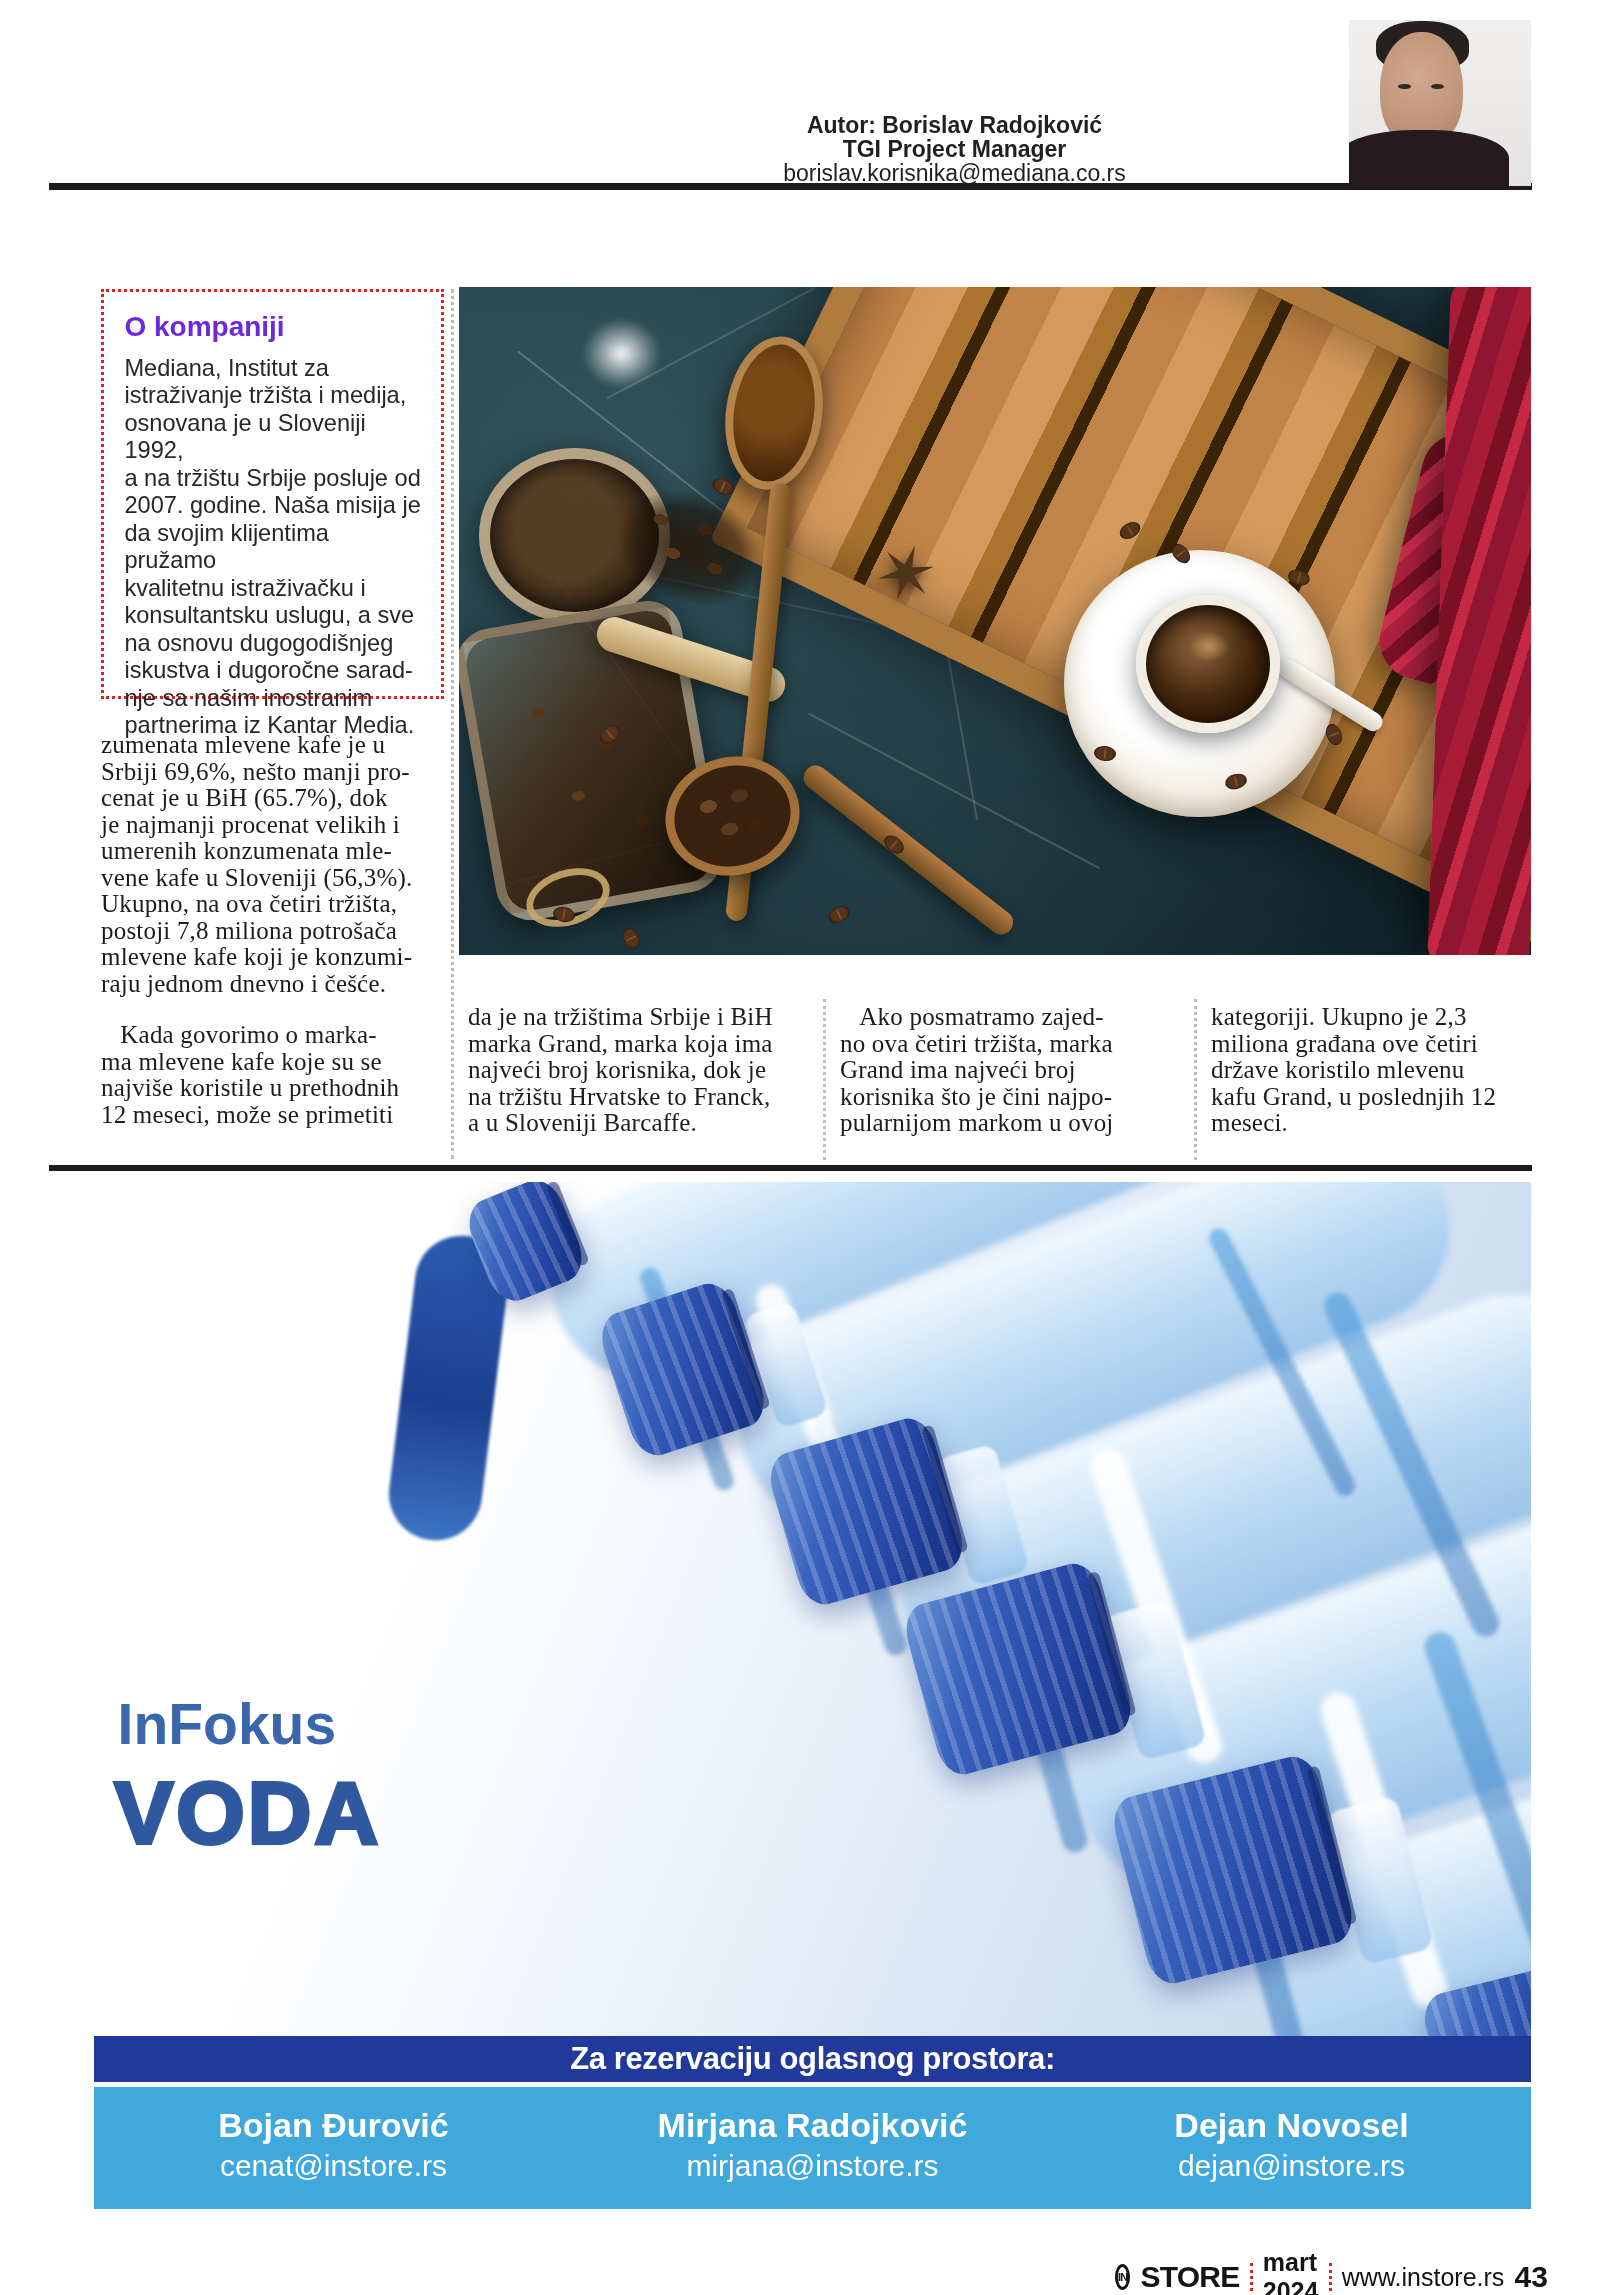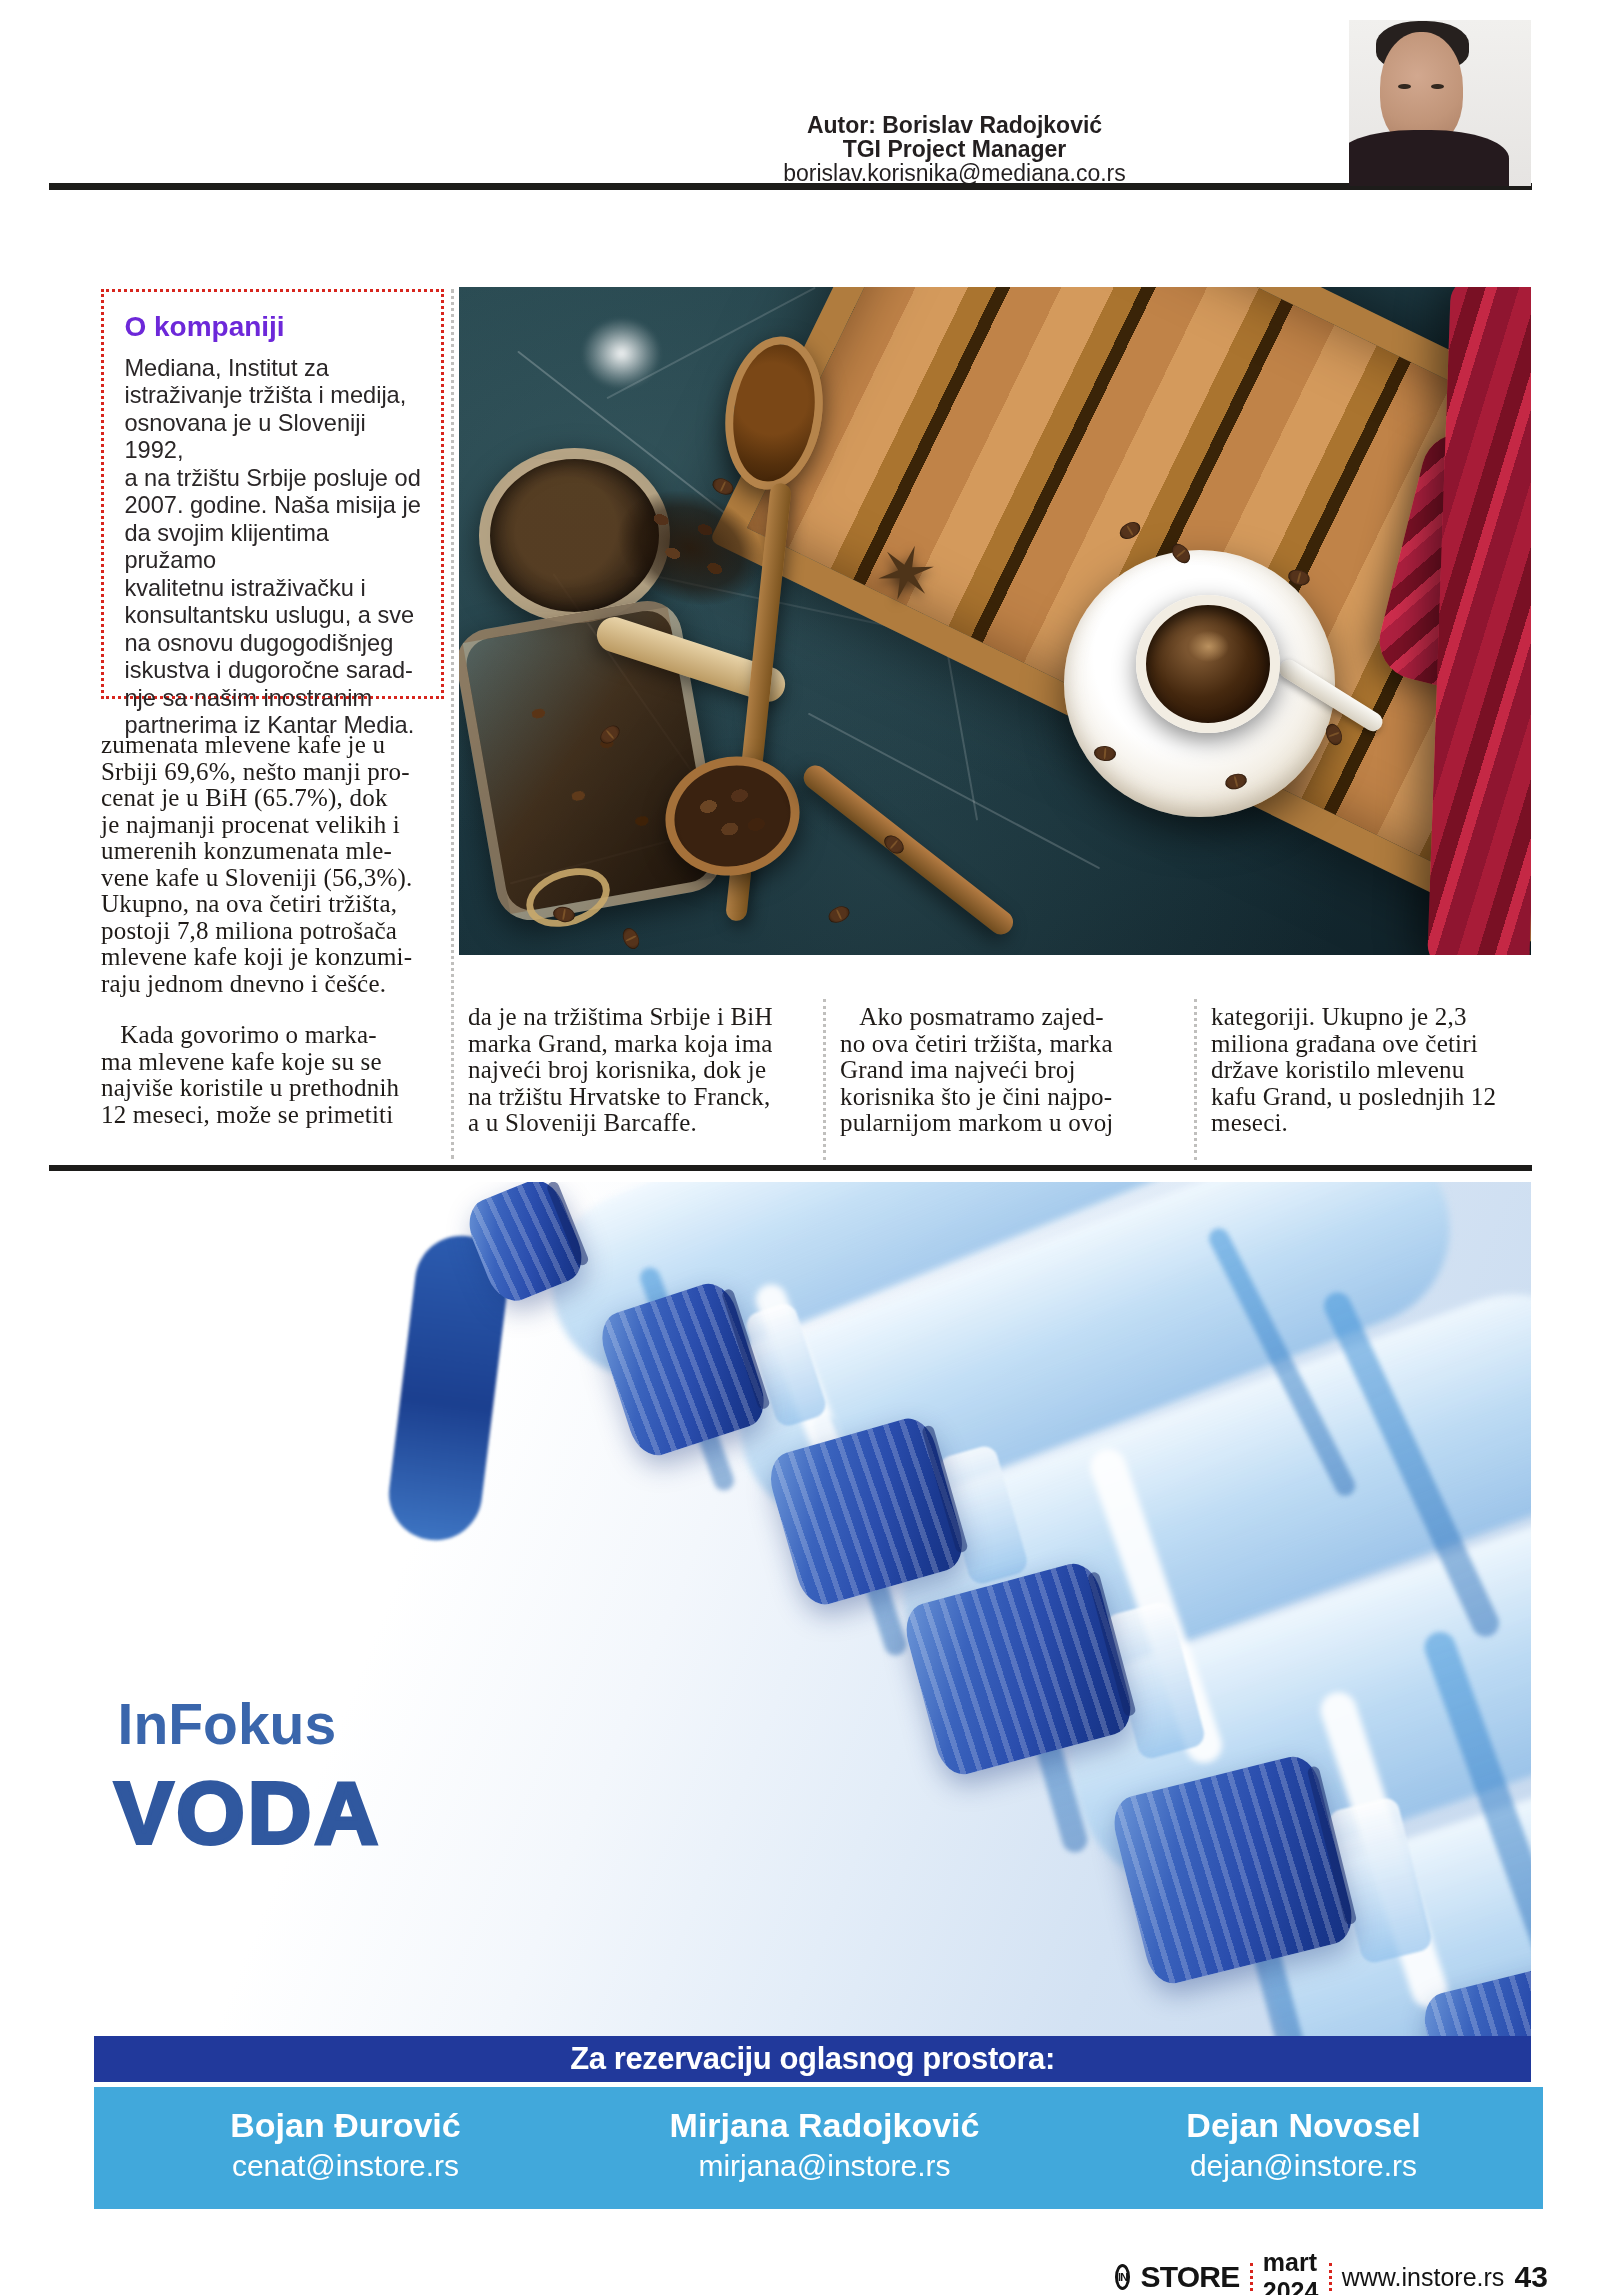--- a/index.html
+++ b/index.html
@@ -134,21 +134,21 @@
     background:linear-gradient(180deg,rgba(255,255,255,.85),rgba(140,190,235,.65));}
   .promo-issue{position:absolute;left:25px;top:256px;font-weight:700;font-size:58px;line-height:1;color:#3a66ac;letter-spacing:-0.8px;}
   .promo-infokus{position:absolute;left:23.6px;top:514px;font-weight:700;font-size:57px;line-height:1;color:#3a66ac;}
   .promo-voda{position:absolute;left:20.4px;top:587px;font-weight:700;font-size:88px;line-height:1;color:#30589f;
     letter-spacing:3.1px;-webkit-text-stroke:3.9px #30589f;}
 
   
   .bar-dark{position:absolute;left:94px;top:2036px;width:1437px;height:46px;background:#21399b;
     display:flex;align-items:center;justify-content:center;}
   .bar-dark-title{color:#ffffff;font-weight:700;font-size:31px;letter-spacing:-0.4px;}
-  .bar-light{position:absolute;left:94px;top:2087px;width:1437px;height:122px;background:#41a8db;display:flex;padding-left:12px;}
+  .bar-light{position:absolute;left:94px;top:2087px;width:1437px;height:122px;background:#41a8db;display:flex;}
   .contact{flex:1;text-align:center;padding-top:20.4px;color:#ffffff;}
   .contact-name{font-weight:700;font-size:34px;line-height:36px;}
   .contact-email{font-weight:400;font-size:30px;line-height:35px;margin-top:4.7px;}
 
   
   .footer{position:absolute;left:1115px;top:2248px;width:428px;display:flex;align-items:center;gap:10.2px;}
   .logo-circle{width:26px;height:26px;border:3.1px solid #141414;border-radius:50%;box-sizing:border-box;
     display:flex;align-items:center;justify-content:center;font-weight:700;font-size:11px;letter-spacing:-0.8px;color:#141414;}
   .logo-store{font-weight:700;font-size:30px;letter-spacing:-0.8px;color:#141414;}
   .red-dot-sep{height:28px;border-left:3.1px dotted #d8251d;}

